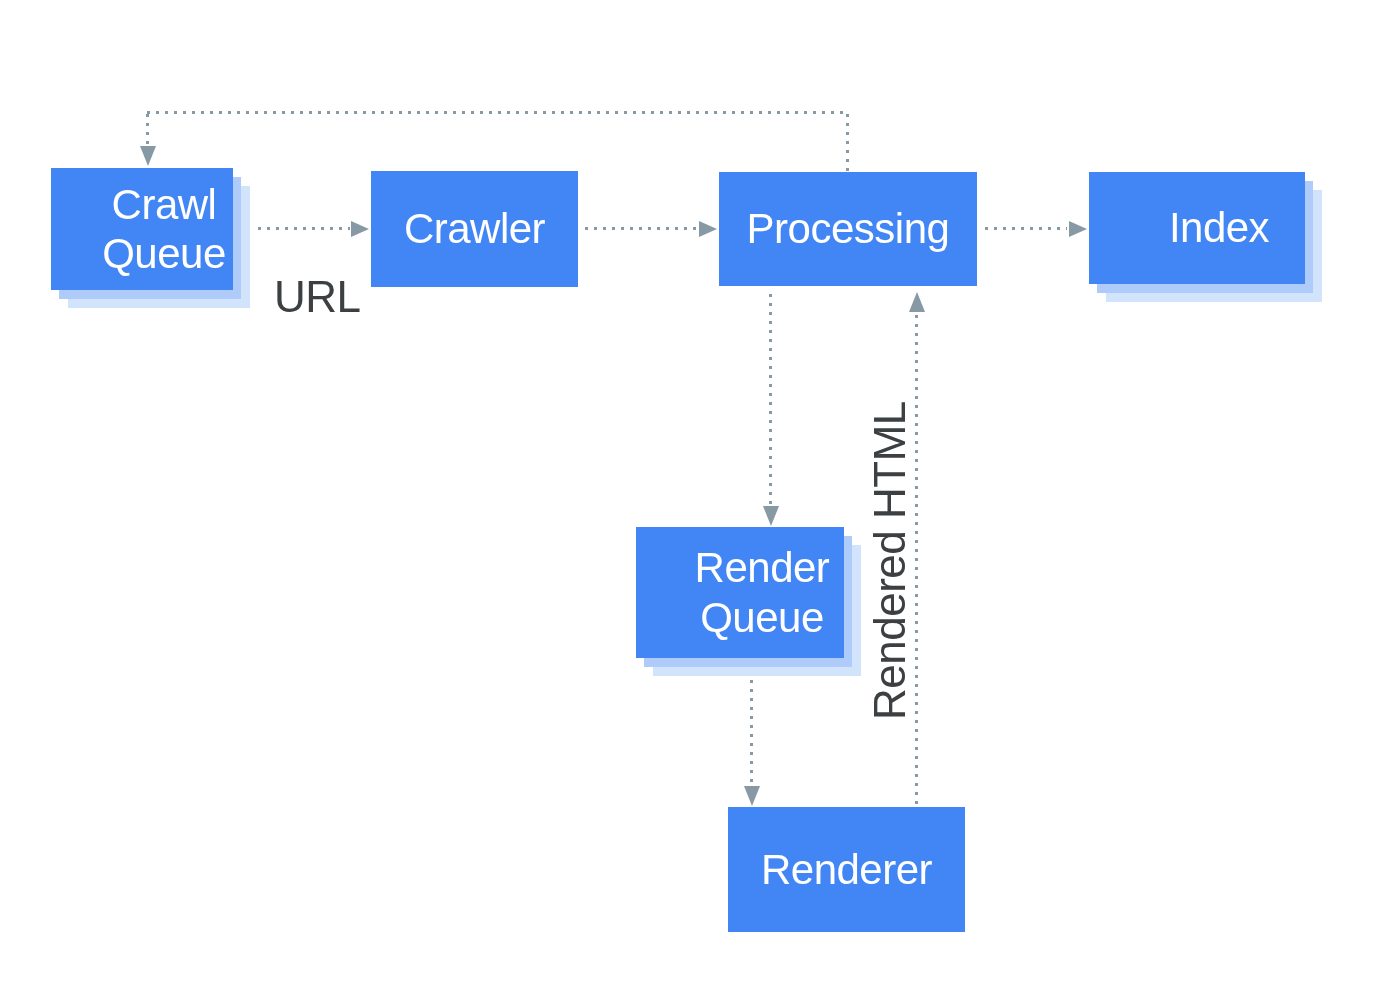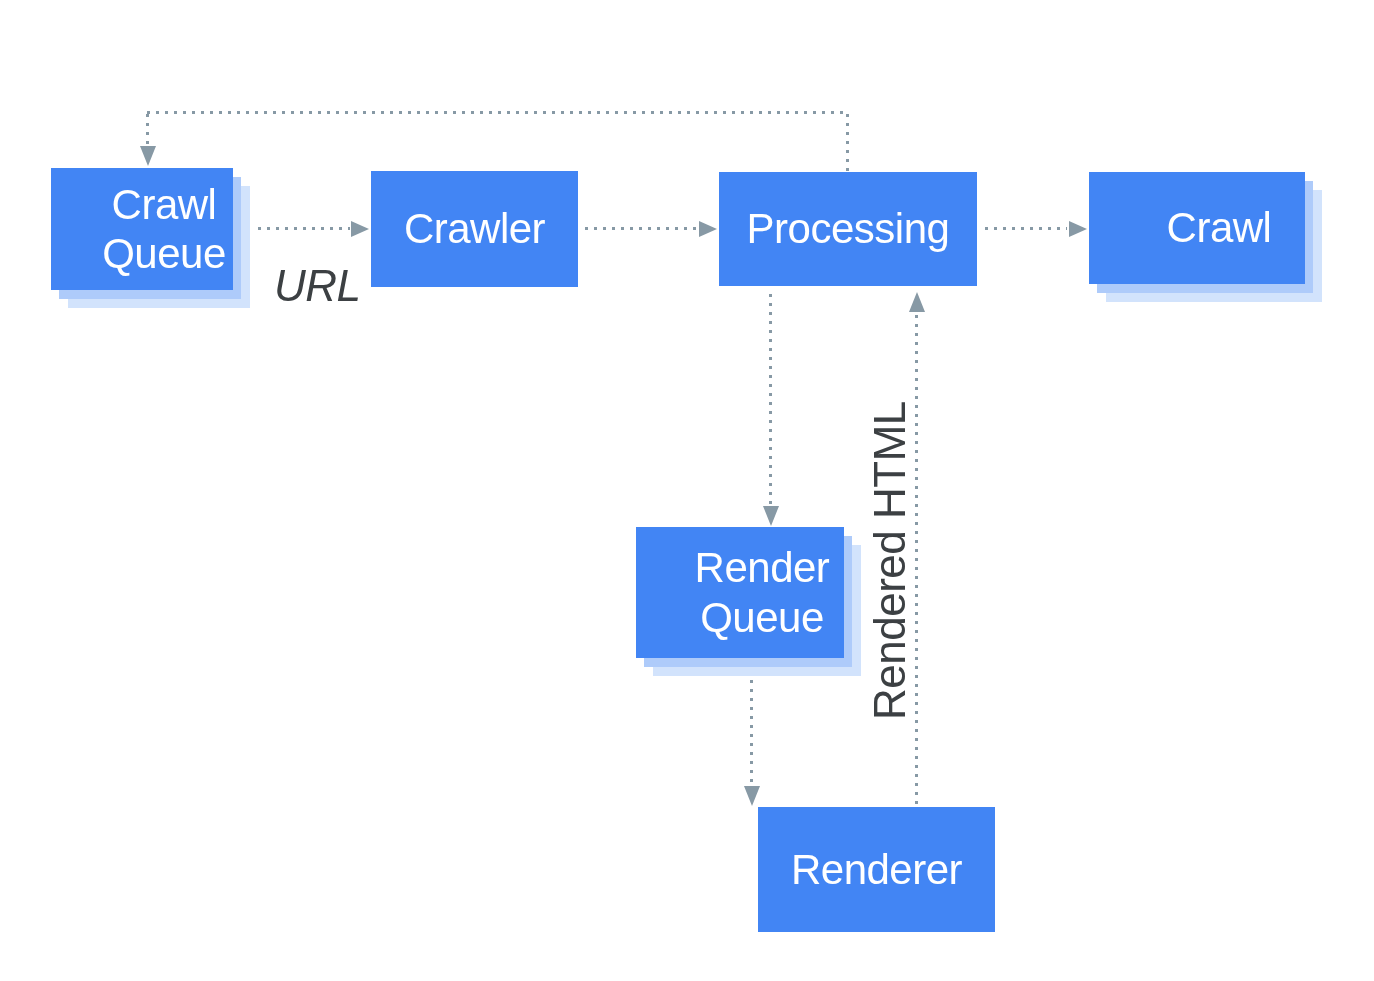--- a/index.html
+++ b/index.html
@@ -37,21 +37,21 @@
   }
   .node.stacked {
     box-shadow: 8px 9px 0 0 var(--stack1), 17px 18px 0 0 var(--stack2);
     padding-left: 44px;
   }
   #node-crawl-queue  { left: 51px;   top: 168px; width: 182px; height: 122px; }
   #node-crawler      { left: 371px;  top: 171px; width: 207px; height: 116px; }
   #node-processing   { left: 719px;  top: 172px; width: 258px; height: 114px; text-align: center; }
   #node-index        { left: 1089px; top: 172px; width: 216px; height: 112px; }
   #node-render-queue { left: 636px;  top: 527px; width: 208px; height: 131px; }
-  #node-renderer     { left: 728px;  top: 807px; width: 237px; height: 125px; margin-left: 30px; }
+  #node-renderer     { left: 728px;  top: 807px; width: 237px; height: 125px; }
   .node .node-label { padding: 0 10px; }
 
   
   .dots-h {
     position: absolute;
     height: 3px;
     background: repeating-linear-gradient(to right, var(--conn) 0 3px, transparent 3px 9px);
     z-index: 1;
   }
   .dots-v {
@@ -98,21 +98,21 @@
   
   .edge-label {
     position: absolute;
     color: var(--label);
     font-size: 44px;
     letter-spacing: -0.5px;
     white-space: nowrap;
     z-index: 3;
   }
   #label-urls { left: 393px; top: 33px; }
-  #label-url  { left: 274px; top: 261px; font-style: italic; }
+  #label-url  { left: 274px; top: 272px; }
   #label-html { left: 597px; top: 261px; }
   #label-rendered-html {
     left: 740px;
     top: 545px;
     width: 300px;
     text-align: center;
     transform: rotate(-90deg);
   }
 </style>
 </head>
@@ -143,21 +143,21 @@
   <div class="node stacked" id="node-crawl-queue">
     <span class="node-label">Crawl Queue</span>
   </div>
   <div class="node" id="node-crawler">
     <span class="node-label">Crawler</span>
   </div>
   <div class="node" id="node-processing">
     <span class="node-label">Processing</span>
   </div>
   <div class="node stacked" id="node-index">
-    <span class="node-label">Crawl</span>
+    <span class="node-label">Index</span>
   </div>
   <div class="node stacked" id="node-render-queue">
     <span class="node-label">Render Queue</span>
   </div>
   <div class="node" id="node-renderer">
     <span class="node-label">Renderer</span>
   </div>
 
   <div class="edge-label" id="label-url">URL</div>
   <div class="edge-label" id="label-rendered-html">Rendered HTML</div>

